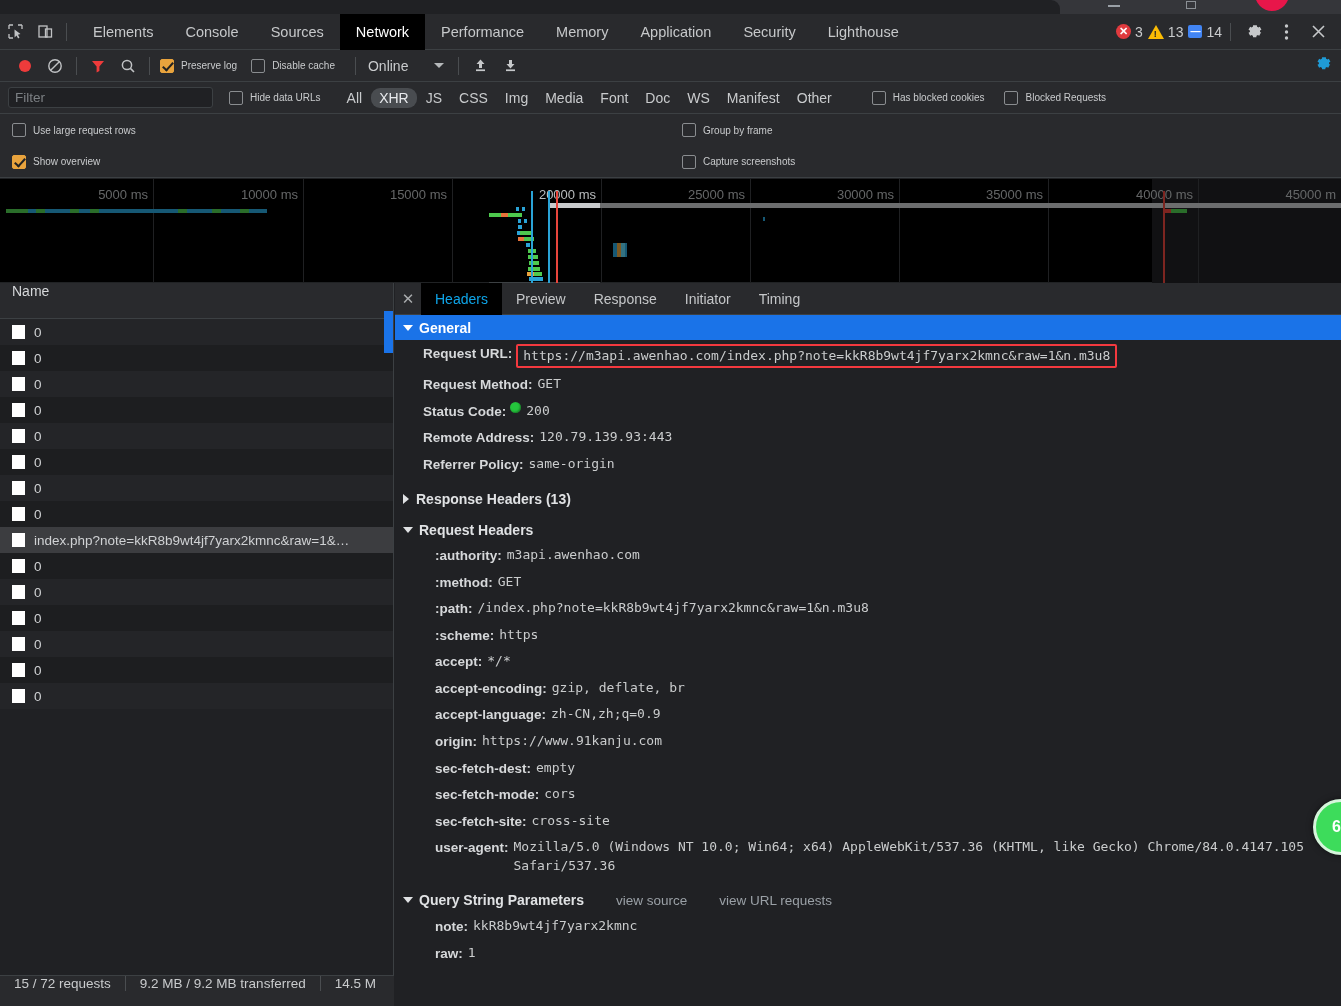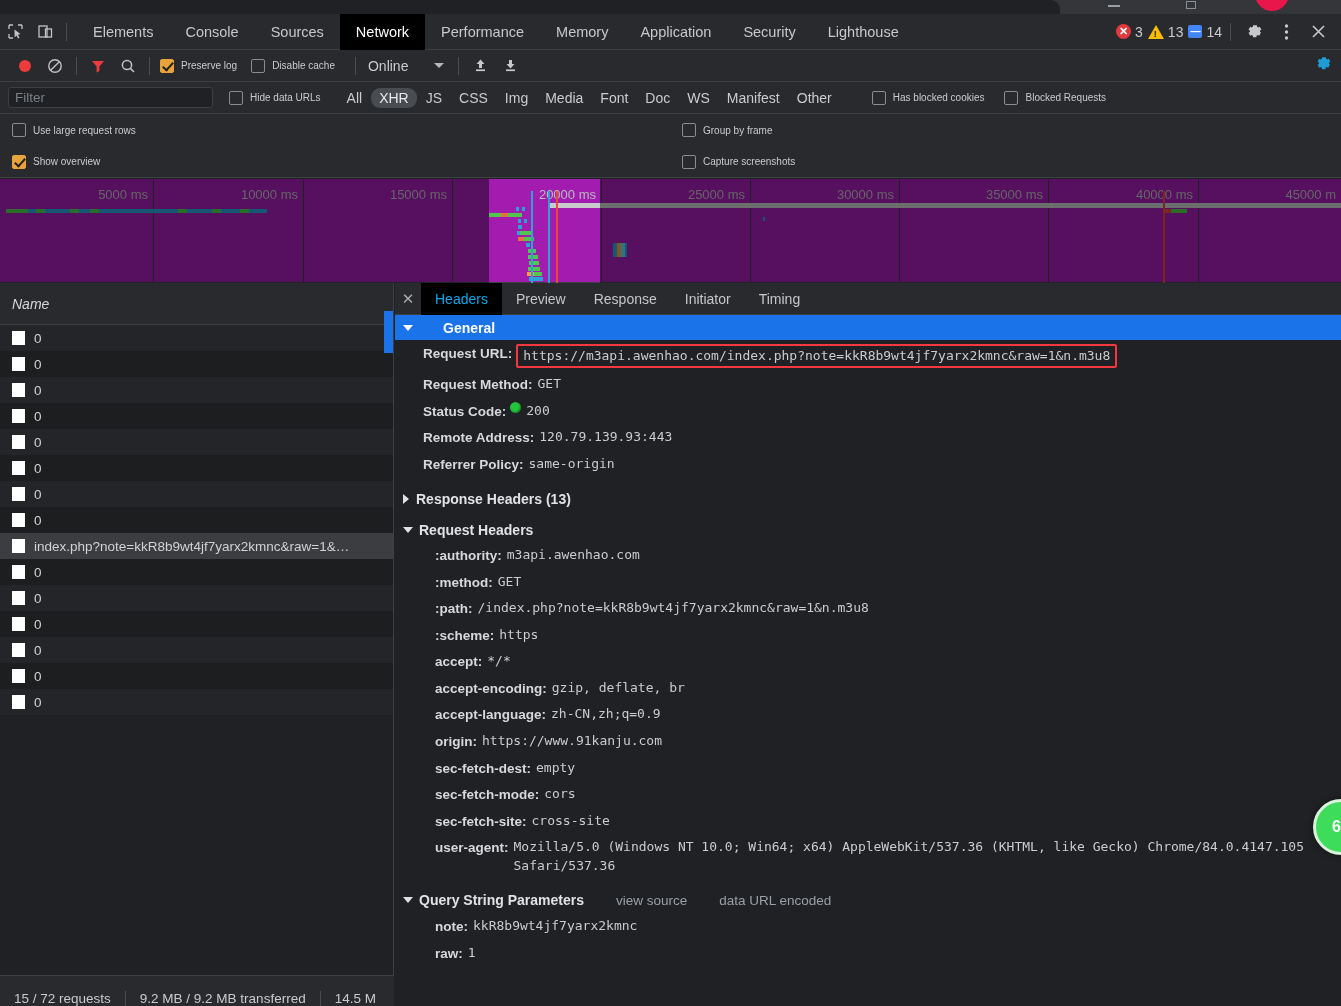--- a/index.html
+++ b/index.html
@@ -122,22 +122,22 @@
   .optrow {
     position:absolute; left:0; width:1341px; height:32px;
     background:#292a2d; display:flex; align-items:center; padding-left:12px;
   }
   .optrow.r1 { top:114px; }
   .optrow.r2 { top:146px; border-bottom:1px solid #3c4043; }
   .optcol2 { position:absolute; left:682px; display:flex; align-items:center; }
 
   
   .overview {
-    position:absolute; left:0; top:179px; width:1341px; height:104px;
-    background:#a21caf; border-bottom:1px solid #3c4043;
+    position:absolute; left:0; top:179px; width:1152px; height:104px;
+    background:#000000; border-bottom:1px solid #3c4043;
   }
   .ov-ticks { position:absolute; left:0; top:0; width:1341px; height:104px; }
   .ov-tick {
     position:absolute; top:0; width:1px; height:104px; background:#3a3c3f;
   }
   .ov-tick-lbl {
     position:absolute; top:8px; font-size:13px; color:#b9bcbe;
     transform:translateX(-100%); padding-right:5px; white-space:nowrap;
   }
   .ov-dim {
@@ -145,23 +145,23 @@
   }
   .ov-bar { position:absolute; height:4px; }
   .ov-vline { position:absolute; top:12px; width:1.5px; height:92px; }
 
   
   .left-pane {
     position:absolute; left:0; top:283px; width:394px; height:692px;
     background:#202124; border-right:1px solid #3c4043; overflow:hidden;
   }
   .lp-head {
-    height:42px; background:#292a2d; border-bottom:1px solid #3c4043;
-    display:flex; align-items:center; padding-left:12px;
-    font-size:14px; color:#d6d8da;font-style:italic;
+    height:36px; background:#292a2d; border-bottom:1px solid #3c4043;
+    display:flex; align-items:flex-start; padding-left:12px;
+    font-size:14px; color:#d6d8da;
   }
   .req-row {
     height:26px; display:flex; align-items:center; padding-left:12px;
     font-size:13.5px; color:#d0d2d4; cursor:pointer; position:relative;
   }
   .req-row.odd { background:#242528; }
   .req-row.even { background:#1d1e20; }
   .req-row.selected { background:#3c3d40; }
   .req-ico {
     width:13px;height:14px;background:#fff;flex:none;margin-right:9px;
@@ -186,21 +186,21 @@
   }
   .rp-tab {
     padding:0 14px;height:32px;line-height:32px;font-size:14px;color:#c5c7c9;cursor:pointer;
   }
   .rp-tab.active { background:#000; color:#0ea5e9; }
 
   .sect-hdr {
     height:25px; display:flex; align-items:center; padding-left:8px;
     font-size:14px; font-weight:bold; color:#e0e2e4; cursor:pointer;
   }
-  .sect-hdr.sel { background:#1a73e8; color:#fff;gap:24px; }
+  .sect-hdr.sel { background:#1a73e8; color:#fff; }
   .tri {
     width:0;height:0;border-left:5px solid transparent;border-right:5px solid transparent;
     border-top:6px solid currentColor; margin-right:6px;
   }
   .tri.collapsed {
     border-left:6px solid currentColor; border-top:5px solid transparent;
     border-bottom:5px solid transparent; border-right:none; margin-right:7px;
   }
   .kv {
     display:flex; align-items:flex-start; padding:3.5px 0 3.5px 28px;
@@ -232,21 +232,21 @@
     border-radius:50%; background:#3ddc5b; border:3px solid #d6f5dc;
     display:flex; align-items:center; justify-content:center;
     color:#fff; font-size:16px; font-weight:bold;
     box-shadow:0 0 6px rgba(0,0,0,.5);
   }
 
   
   .footer {
     position:absolute; left:0; top:975px; width:394px; height:31px;
     background:#292a2d; border-top:1px solid #3c4043;
-    display:flex; align-items:flex-end; font-size:13.5px; color:#c9cbcd;
+    display:flex; align-items:flex-start; font-size:13.5px; color:#c9cbcd;
     overflow:hidden;
   }
   .foot-item { padding:0 14px; white-space:nowrap; }
   .foot-div { width:1px; height:15px; background:#4a4d50; }
 </style>
 </head>
 <body>
 
 <div id="app">
 
@@ -664,21 +664,21 @@
       <div class="kv indent" style="padding-right:28px;">
           <span class="k">user-agent:</span>
           <span class="v">Mozilla/5.0 (Windows NT 10.0; Win64; x64) AppleWebKit/537.36 (KHTML, like Gecko) Chrome/84.0.4147.105 Safari/537.36</span>
         </div>
     </div>
 
     <div class="qs-hdr" style="margin-top:8px;">
       <span class="tri" style="color:#e0e2e4"></span>
       <span class="qs-title">Query String Parameters</span>
       <span class="qs-link">view source</span>
-      <span class="qs-link">data URL encoded</span>
+      <span class="qs-link">view URL requests</span>
     </div>
     <div class="kv indent">
         <span class="k">note:</span>
         <span class="v">kkR8b9wt4jf7yarx2kmnc</span>
       </div>
     <div class="kv indent">
         <span class="k">raw:</span>
         <span class="v">1</span>
       </div>
   </div>

